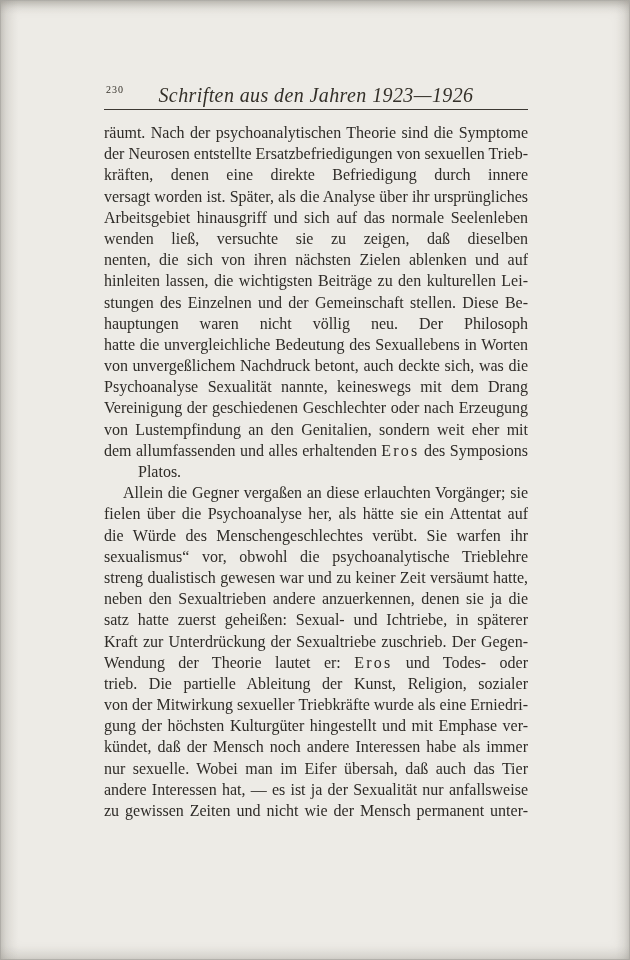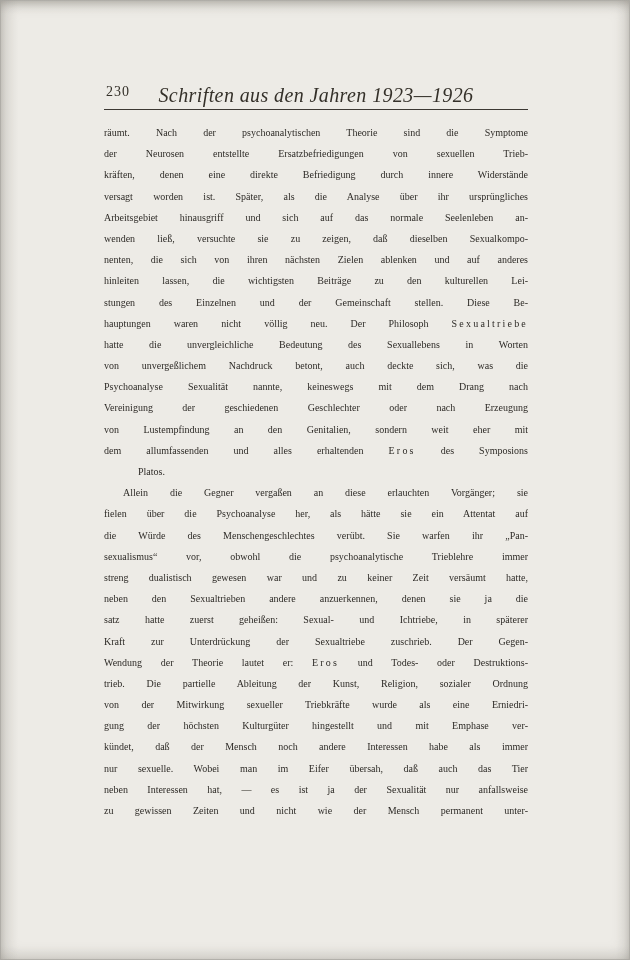--- a/index.html
+++ b/index.html
@@ -38,40 +38,40 @@
     color: #2e2b27;
   }
   .running-head {
     position: relative;
     height: 20px;
   }
   .pagenum {
     position: absolute;
     left: 2px;
     top: 0;
-    font-size: 14px;
+    font-size: 10px;
     letter-spacing: 1px;
     color: #343029;
   }
   .running-title {
     display: block;
     text-align: center;
     font-style: italic;
     font-size: 20px;
     letter-spacing: 0.4px;
     color: #343029;
   }
   .rule {
     margin-top: 5px;
     height: 1px;
     background: #3c3833;
   }
   .body-text {
     margin-top: 12px;
-    font-size: 10px;
+    font-size: 16px;
     color: #2e2b27;
   }
   .line {
     line-height: 21.2px;
     height: 21.2px;
     text-align: justify;
     text-align-last: justify;
     -moz-text-align-last: justify;
     white-space: normal;
     overflow: hidden;
@@ -123,17 +123,17 @@
         <div class="line">streng dualistisch gewesen war und zu keiner Zeit versäumt hatte,</div>
         <div class="line">neben den Sexualtrieben andere anzuerkennen, denen sie ja die</div>
         <div class="line">satz hatte zuerst geheißen: Sexual- und Ichtriebe, in späterer</div>
         <div class="line">Kraft zur Unterdrückung der Sexualtriebe zuschrieb. Der Gegen-</div>
         <div class="line">Wendung der Theorie lautet er: <span class="sperr">Eros</span> und Todes- oder Destruktions-</div>
         <div class="line">trieb. Die partielle Ableitung der Kunst, Religion, sozialer Ordnung</div>
         <div class="line">von der Mitwirkung sexueller Triebkräfte wurde als eine Erniedri-</div>
         <div class="line">gung der höchsten Kulturgüter hingestellt und mit Emphase ver-</div>
         <div class="line">kündet, daß der Mensch noch andere Interessen habe als immer</div>
         <div class="line">nur sexuelle. Wobei man im Eifer übersah, daß auch das Tier</div>
-        <div class="line">neben Interessen hat, — es ist ja der Sexualität nur anfallsweise</div>
+        <div class="line">andere Interessen hat, — es ist ja der Sexualität nur anfallsweise</div>
         <div class="line">zu gewissen Zeiten und nicht wie der Mensch permanent unter-</div>
       </div>
   </div>
 </div>
 
 </body></html>

